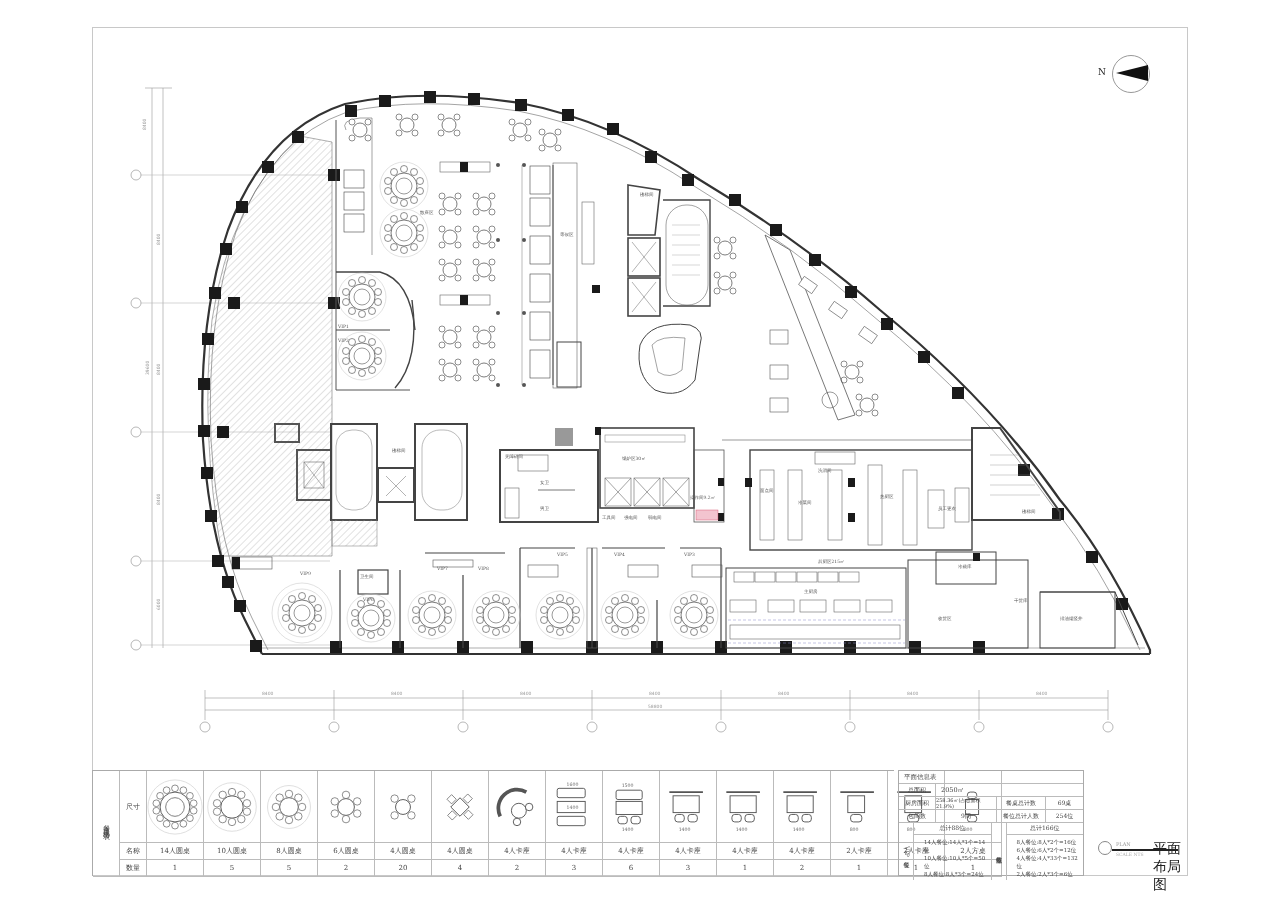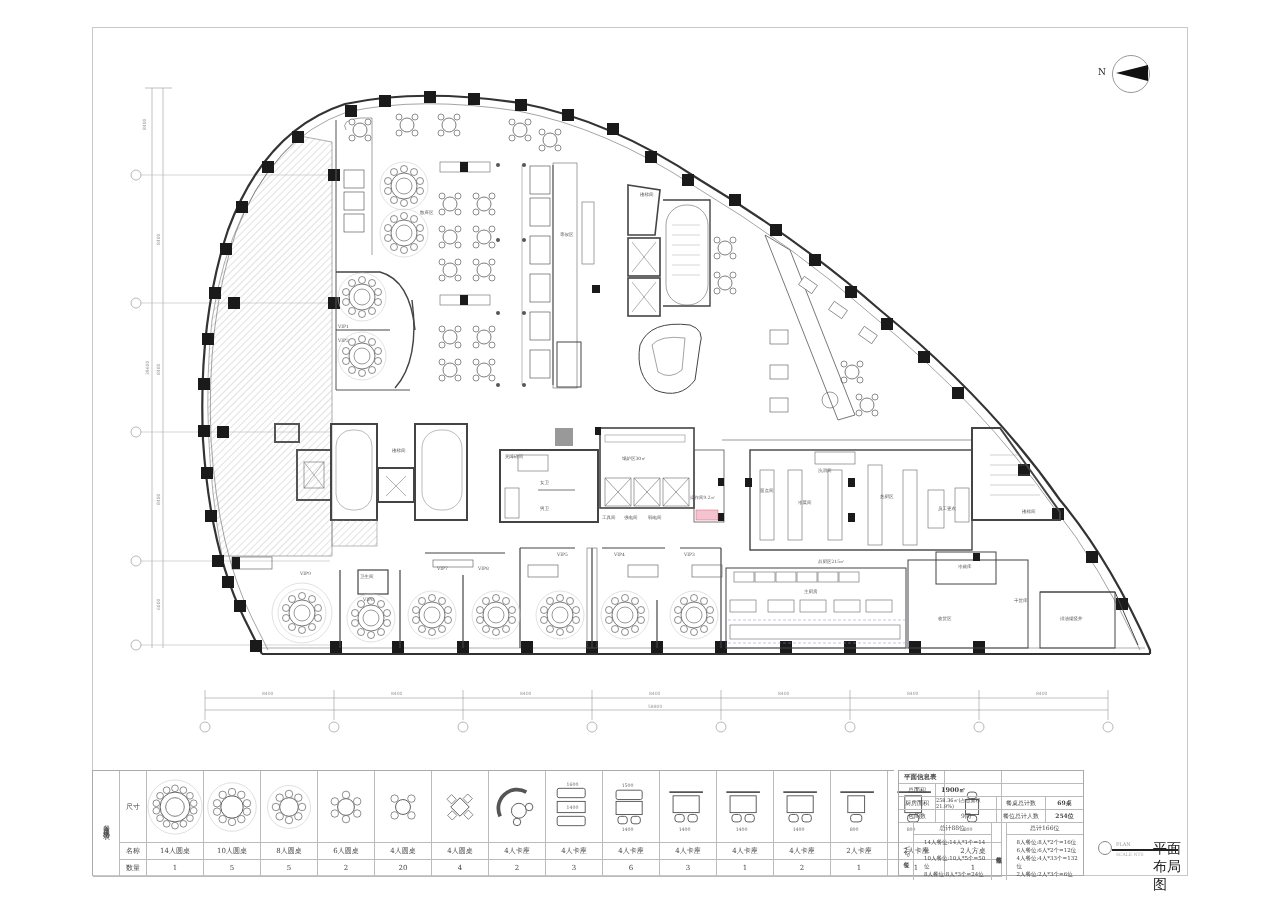--- a/index.html
+++ b/index.html
@@ -13,21 +13,21 @@
   
   .schedule{position:absolute;left:92px;top:770px;width:802px;height:106px;border-top:1px solid #aaa;border-left:1px solid #aaa;box-sizing:border-box;display:grid;grid-template-columns:27px 27px repeat(15,1fr);grid-template-rows:72px 17px 17px;font-size:7px;}
   .schedule > div{border-right:1px solid #bbb;border-bottom:1px solid #bbb;display:flex;align-items:center;justify-content:center;text-align:left;color:#444;}
   .sched-title{grid-row:1 / span 3;writing-mode:vertical-rl;letter-spacing:2px;font-size:7px;}
   .table-icon{position:relative;width:56px;height:56px;}
   .table-icon svg{width:100%;height:100%;}
   
   .info{position:absolute;left:898px;top:770px;width:186px;height:106px;border:1px solid #aaa;box-sizing:border-box;font-size:6px;color:#444;}
   .info .row{display:flex;border-bottom:1px solid #bbb;height:12px;align-items:center;}
   .info .row > div{border-right:1px solid #bbb;height:100%;display:flex;align-items:center;justify-content:center;}
-  .info .row > div:last-child{border-right:none;font-weight:bold;}
+  .info .row > div:last-child{border-right:none;}
   .info .hdr{justify-content:flex-start !important;padding-left:5px;font-size:6.5px;}
   .info-bottom{display:flex;height:57px;}
   .info-bottom .vlabel{width:14px;border-right:1px solid #bbb;display:flex;align-items:center;justify-content:center;writing-mode:vertical-rl;font-size:6px;}
   .info-bottom .col{flex:1;border-right:1px solid #bbb;display:flex;flex-direction:column;}
   .info-bottom .col:last-child{border-right:none;}
   .info-bottom .col .tot{height:11px;border-bottom:1px solid #bbb;display:flex;align-items:center;justify-content:center;}
   .info-bottom .col .lines{flex:1;display:flex;flex-direction:column;justify-content:center;padding-left:10px;line-height:8px;font-size:5.5px;}
   .titleblock{position:absolute;left:1098px;top:838px;width:90px;height:22px;}
   .tb-circle{position:absolute;left:0;top:3px;width:12px;height:12px;border:1px solid #888;border-radius:50%;}
   .tb-plan{position:absolute;left:18px;top:3px;font-size:5px;color:#999;}
@@ -670,21 +670,21 @@
   <div>1</div>
   <div>1</div>
 </div>
 
 <div class="info">
   <div class="row">
       <div class="hdr" style="flex:1">平面信息表</div>
     </div>
   <div class="row">
     <div style="width:36px">总面积</div>
-    <div class="hdr" style="flex:1">1900㎡</div>
+    <div class="hdr" style="flex:1">2050㎡</div>
   </div>
   <div class="row">
     <div style="width:36px">厨房面积</div>
     <div style="width:60px;font-size:5px">258.36㎡(占总面积21.9%)</div>
     <div style="width:48px">餐桌总计数</div>
     <div style="flex:1">69桌</div>
   </div>
   <div class="row">
     <div style="width:36px">包间数</div>
     <div style="width:60px">9间</div>

